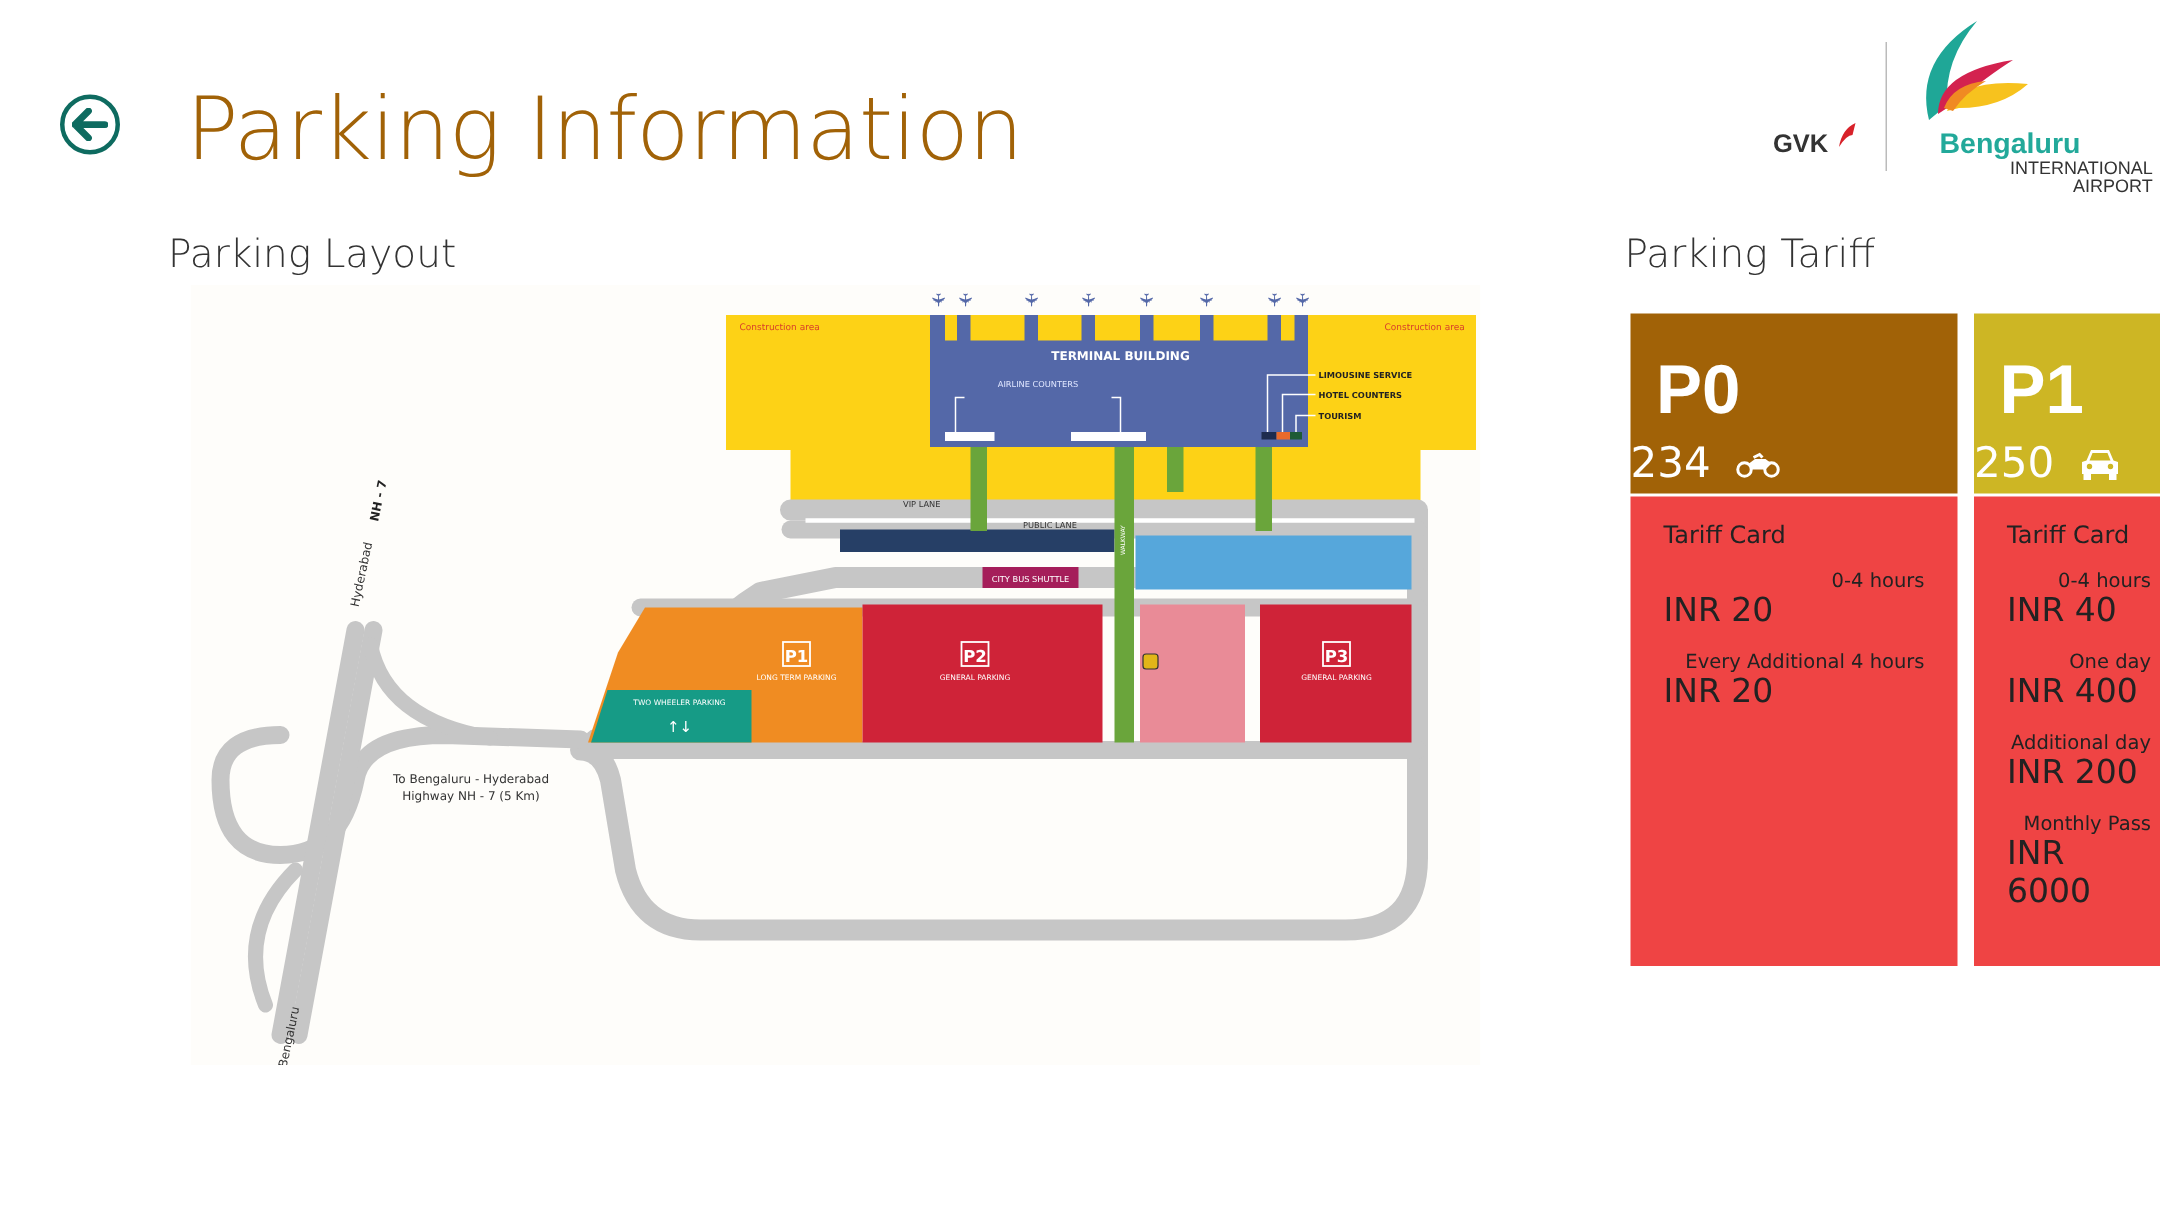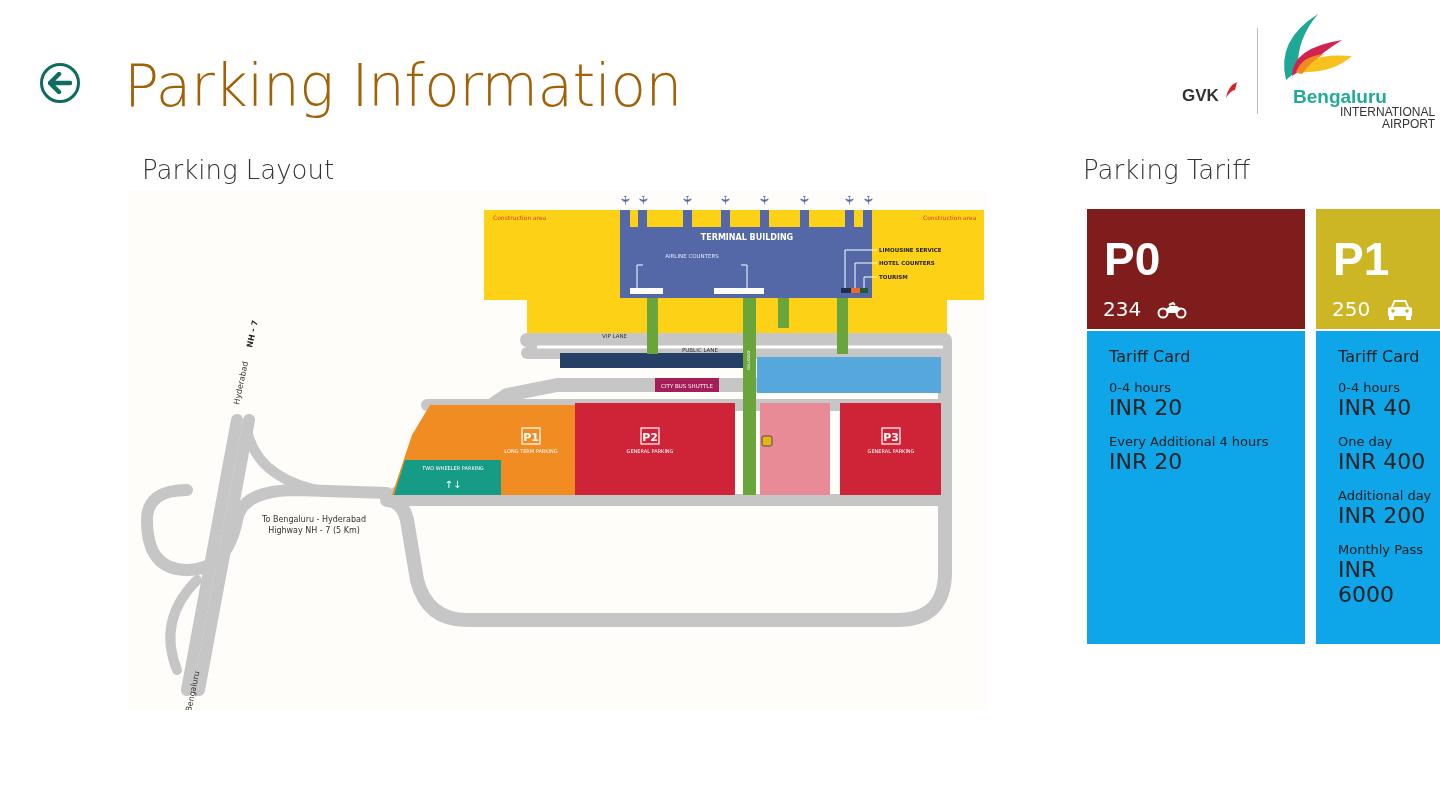--- a/index.html
+++ b/index.html
@@ -12,25 +12,25 @@
   .section-title { position:absolute; font-size:26px; font-weight:300; color:#333; line-height:34px; margin:0; }
   .logo { position:absolute; left:1180px; top:10px; width:255px; height:125px; }
   .gvk { position:absolute; left:2px; top:76px; font-weight:bold; font-size:17px; color:#333; font-family:"Liberation Sans", sans-serif; }
   .logo-sep { position:absolute; left:77px; top:18px; width:1px; height:86px; background:#bbb; }
   .blr { position:absolute; left:113px; top:76px; font-weight:bold; font-size:19px; color:#22a99a; font-family:"Liberation Sans", sans-serif; }
   .intl { position:absolute; left:160px; top:96px; font-size:12px; color:#333; line-height:12px; font-family:"Liberation Sans", sans-serif;text-align:right; }
   .map { position:absolute; left:127px; top:190px; width:860px; height:520px; }
   .tile { position:absolute; top:209px; cursor:pointer; }
   .tile-head { height:120px; position:relative; color:#fff; }
   .tile-code { position:absolute; left:17px; top:22px; font-size:46px; font-weight:bold; line-height:56px; font-family:"Liberation Sans", sans-serif; }
-  .tile-count { position:absolute; left:16px; top:86px; font-size:20px; line-height:28px; }
+  .tile-count { position:absolute; left:0; top:86px; font-size:28px; line-height:28px; }
   .tile-icon { position:absolute; top:88px; width:30px; height:24px; }
-  .tile-body { background:#0ea5e9; height:313px; margin-top:2px; padding:14px 22px; box-sizing:border-box; }
+  .tile-body { background:#ef4444; height:313px; margin-top:2px; padding:14px 22px; box-sizing:border-box; }
   .card-title { font-size:16px; color:#222; margin:2px 0 14px 0; }
-  .rate-label { font-size:13px; color:#222; margin-top:2px; }
+  .rate-label { font-size:13px; color:#222; margin-top:2px;text-align:right; }
   .rate-value { font-size:22px; color:#222; margin-bottom:14px; }
 </style>
 </head>
 <body>
 
 <div class="back-btn">
   <svg width="24" height="22" viewBox="0 0 24 22">
     <path d="M11 2 L2 11 L11 20 M2 11 L22 11" stroke="#0e6b60" stroke-width="4.5" fill="none" stroke-linecap="round" stroke-linejoin="round"></path>
   </svg>
 </div>
@@ -48,21 +48,21 @@
     <path d="M22 64 Q30 42 76 46 Q58 62 30 62 Z" fill="#f7c21e"></path>
     <path d="M20 62 Q26 46 48 44 Q34 52 26 64 Z" fill="#f08a22"></path>
   </svg>
   <span class="blr">Bengaluru</span>
   <div class="intl">
     <div>INTERNATIONAL</div>
     <div>AIRPORT</div>
   </div>
 </div>
 
-<h2 class="section-title" style="left:142px;top:153px">Parking Layout</h2>
+<h2 class="section-title" style="left:112px;top:153px">Parking Layout</h2>
 <h2 class="section-title" style="left:1083px;top:153px">Parking Tariff</h2>
 
 <svg class="map" id="map" viewBox="0 0 860 520" width="860" height="520">
   <rect x="0" y="0" width="860" height="520" fill="#fefdfa"></rect>
 
   <path id="construction" d="M357 20 L857 20 L857 110 L820 110 L820 150 L400 150 L400 110 L357 110 Z" fill="#fdd216"></path>
   <text id="tx-cl" x="366" y="30" font-size="6" fill="#d8412a">Construction area</text>
   <text id="tx-cr" x="796" y="30" font-size="6" fill="#d8412a">Construction area</text>
 
   <path id="terminal" d="M493 20 L503 20 L503 37 L511 37 L511 20 L520 20 L520 37 L556 37 L556 20 L565 20 L565 37 L594 37 L594 20 L603 20 L603 37 L633 37 L633 20 L642 20 L642 37 L673 37 L673 20 L682 20 L682 37 L718 37 L718 20 L727 20 L727 37 L736 37 L736 20 L745 20 L745 108 L493 108 Z" fill="#5468a8"></path>
@@ -151,21 +151,21 @@
   <rect x="635" y="246" width="10" height="10" rx="2" fill="#e2b619" stroke="#333" stroke-width="0.8"></rect>
 
   <text x="187" y="332" font-size="8" fill="#333" text-anchor="middle">To Bengaluru - Hyderabad</text>
   <text x="187" y="343" font-size="8" fill="#333" text-anchor="middle">Highway NH - 7 (5 Km)</text>
   <text x="112" y="215" font-size="8" fill="#333" transform="rotate(-78 112 215)">Hyderabad</text>
   <text x="125" y="158" font-size="8" font-weight="bold" fill="#222" transform="rotate(-78 125 158)">NH - 7</text>
   <text x="64" y="522" font-size="8" fill="#333" transform="rotate(-78 64 522)">Bengaluru</text>
 </svg>
 
 <div class="tile" id="tile0" style="left:1087px;width:218px;">
-  <div class="tile-head" id="tile0-head" style="background: #7f1d1d;">
+  <div class="tile-head" id="tile0-head" style="background: #a16207;">
     <div class="tile-code">P0</div>
     <div class="tile-count">234</div>
     <svg class="tile-icon" style="left:70px" viewBox="0 0 30 24">
       <circle cx="6" cy="16" r="4.5" fill="none" stroke="#fff" stroke-width="2"></circle>
       <circle cx="24" cy="16" r="4.5" fill="none" stroke="#fff" stroke-width="2"></circle>
       <path d="M9 12 L13 9 L20 9 L24 12 L20 16 L11 16 Z" fill="#fff"></path>
       <path d="M12 8 L16 6 L18 8" stroke="#fff" stroke-width="2" fill="none"></path>
     </svg>
   </div>
   <div class="tile-body">

